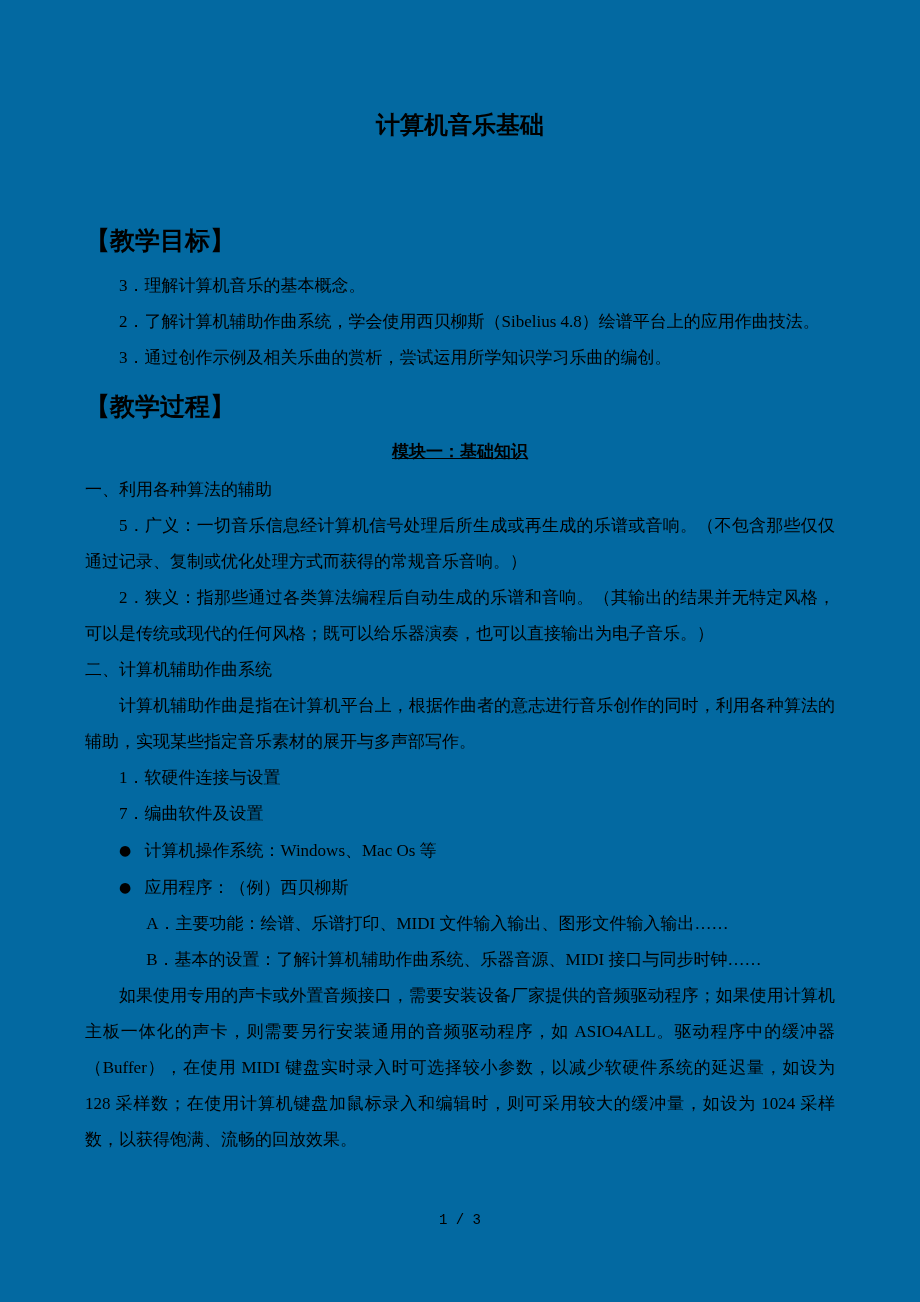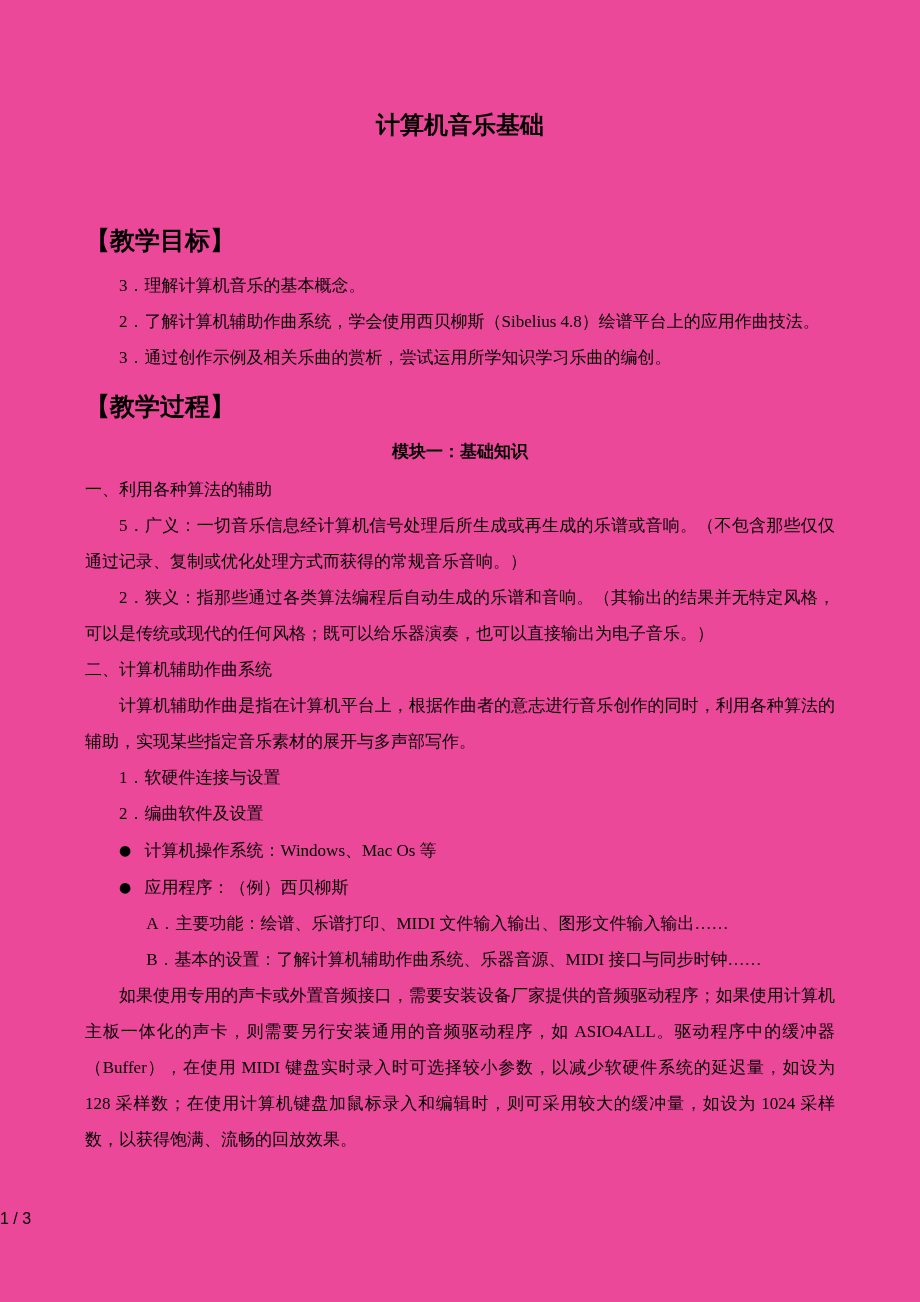--- a/index.html
+++ b/index.html
@@ -4,21 +4,21 @@
   <style>
     html, body {
       margin: 0;
       padding: 0;
       background: #ffffff;
     }
     .page {
       position: relative;
       width: 920px;
       height: 1302px;
-      background: #ec4899;
+      background: #0369a1;
       box-sizing: border-box;
       padding: 108px 85px 0 85px;
       color: #000000;
       font-family: "Liberation Serif", "DejaVu Serif", serif;
       overflow: hidden;
     }
     .doc-title {
       margin: 0 0 76px 0;
       text-align: center;
       font-size: 24px;
@@ -33,20 +33,21 @@
       font-weight: bold;
       font-family: "Liberation Sans", "DejaVu Sans", sans-serif;
     }
     .center-heading {
       margin: 6px 0 2px 0;
       text-align: center;
       font-size: 17px;
       line-height: 36px;
       font-weight: bold;
       font-family: "Liberation Sans", "DejaVu Sans", sans-serif;
+      text-decoration: underline;
     }
     .para {
       margin: 0;
       font-size: 17px;
       line-height: 36px;
       text-align: justify;
     }
     .indent { text-indent: 2em; }
     .paren  { text-indent: 1.6em; }
     .sub    { padding-left: 3.6em; }
@@ -56,23 +57,23 @@
       margin-right: 0.95em;
       font-size: 14px;
       vertical-align: 1px;
       font-family: "DejaVu Sans", sans-serif;
     }
     .footer {
       position: absolute;
       left: 0;
       bottom: 74px;
       width: 100%;
-      text-align: left;
-      font-size: 16px;
-      font-family: Liberation Sans, sans-serif;
+      text-align: center;
+      font-size: 14px;
+      font-family: Liberation Mono, monospace;
     }
   </style>
 </head>
 <body>
 
 <div class="page">
 
   <h1 class="doc-title">计算机音乐基础</h1>
 
   <h2 class="section-heading">【教学目标】</h2>
@@ -86,21 +87,21 @@
   <div class="center-heading">模块一：基础知识</div>
 
   <p class="para">一、利用各种算法的辅助</p>
   <p class="para indent">5．广义：一切音乐信息经计算机信号处理后所生成或再生成的乐谱或音响。（不包含那些仅仅通过记录、复制或优化处理方式而获得的常规音乐音响。）</p>
   <p class="para indent">2．狭义：指那些通过各类算法编程后自动生成的乐谱和音响。（其输出的结果并无特定风格，可以是传统或现代的任何风格；既可以给乐器演奏，也可以直接输出为电子音乐。）</p>
 
   <p class="para">二、计算机辅助作曲系统</p>
   <p class="para indent">计算机辅助作曲是指在计算机平台上，根据作曲者的意志进行音乐创作的同时，利用各种算法的辅助，实现某些指定音乐素材的展开与多声部写作。</p>
 
   <p class="para indent">1．软硬件连接与设置</p>
-  <p class="para indent">2．编曲软件及设置</p>
+  <p class="para indent">7．编曲软件及设置</p>
 
   <p class="para bullet-item"><span class="bullet">●</span><span>计算机操作系统：Windows、Mac Os 等</span></p>
 
   <p class="para bullet-item"><span class="bullet">●</span><span>应用程序：（例）西贝柳斯</span></p>
 
   <p class="para sub">A．主要功能：绘谱、乐谱打印、MIDI 文件输入输出、图形文件输入输出……</p>
   <p class="para sub">B．基本的设置：了解计算机辅助作曲系统、乐器音源、MIDI 接口与同步时钟……</p>
 
   <p class="para indent">如果使用专用的声卡或外置音频接口，需要安装设备厂家提供的音频驱动程序；如果使用计算机主板一体化的声卡，则需要另行安装通用的音频驱动程序，如 ASIO4ALL。驱动程序中的缓冲器（Buffer），在使用 MIDI 键盘实时录入时可选择较小参数，以减少软硬件系统的延迟量，如设为 128 采样数；在使用计算机键盘加鼠标录入和编辑时，则可采用较大的缓冲量，如设为 1024 采样数，以获得饱满、流畅的回放效果。</p>
 

